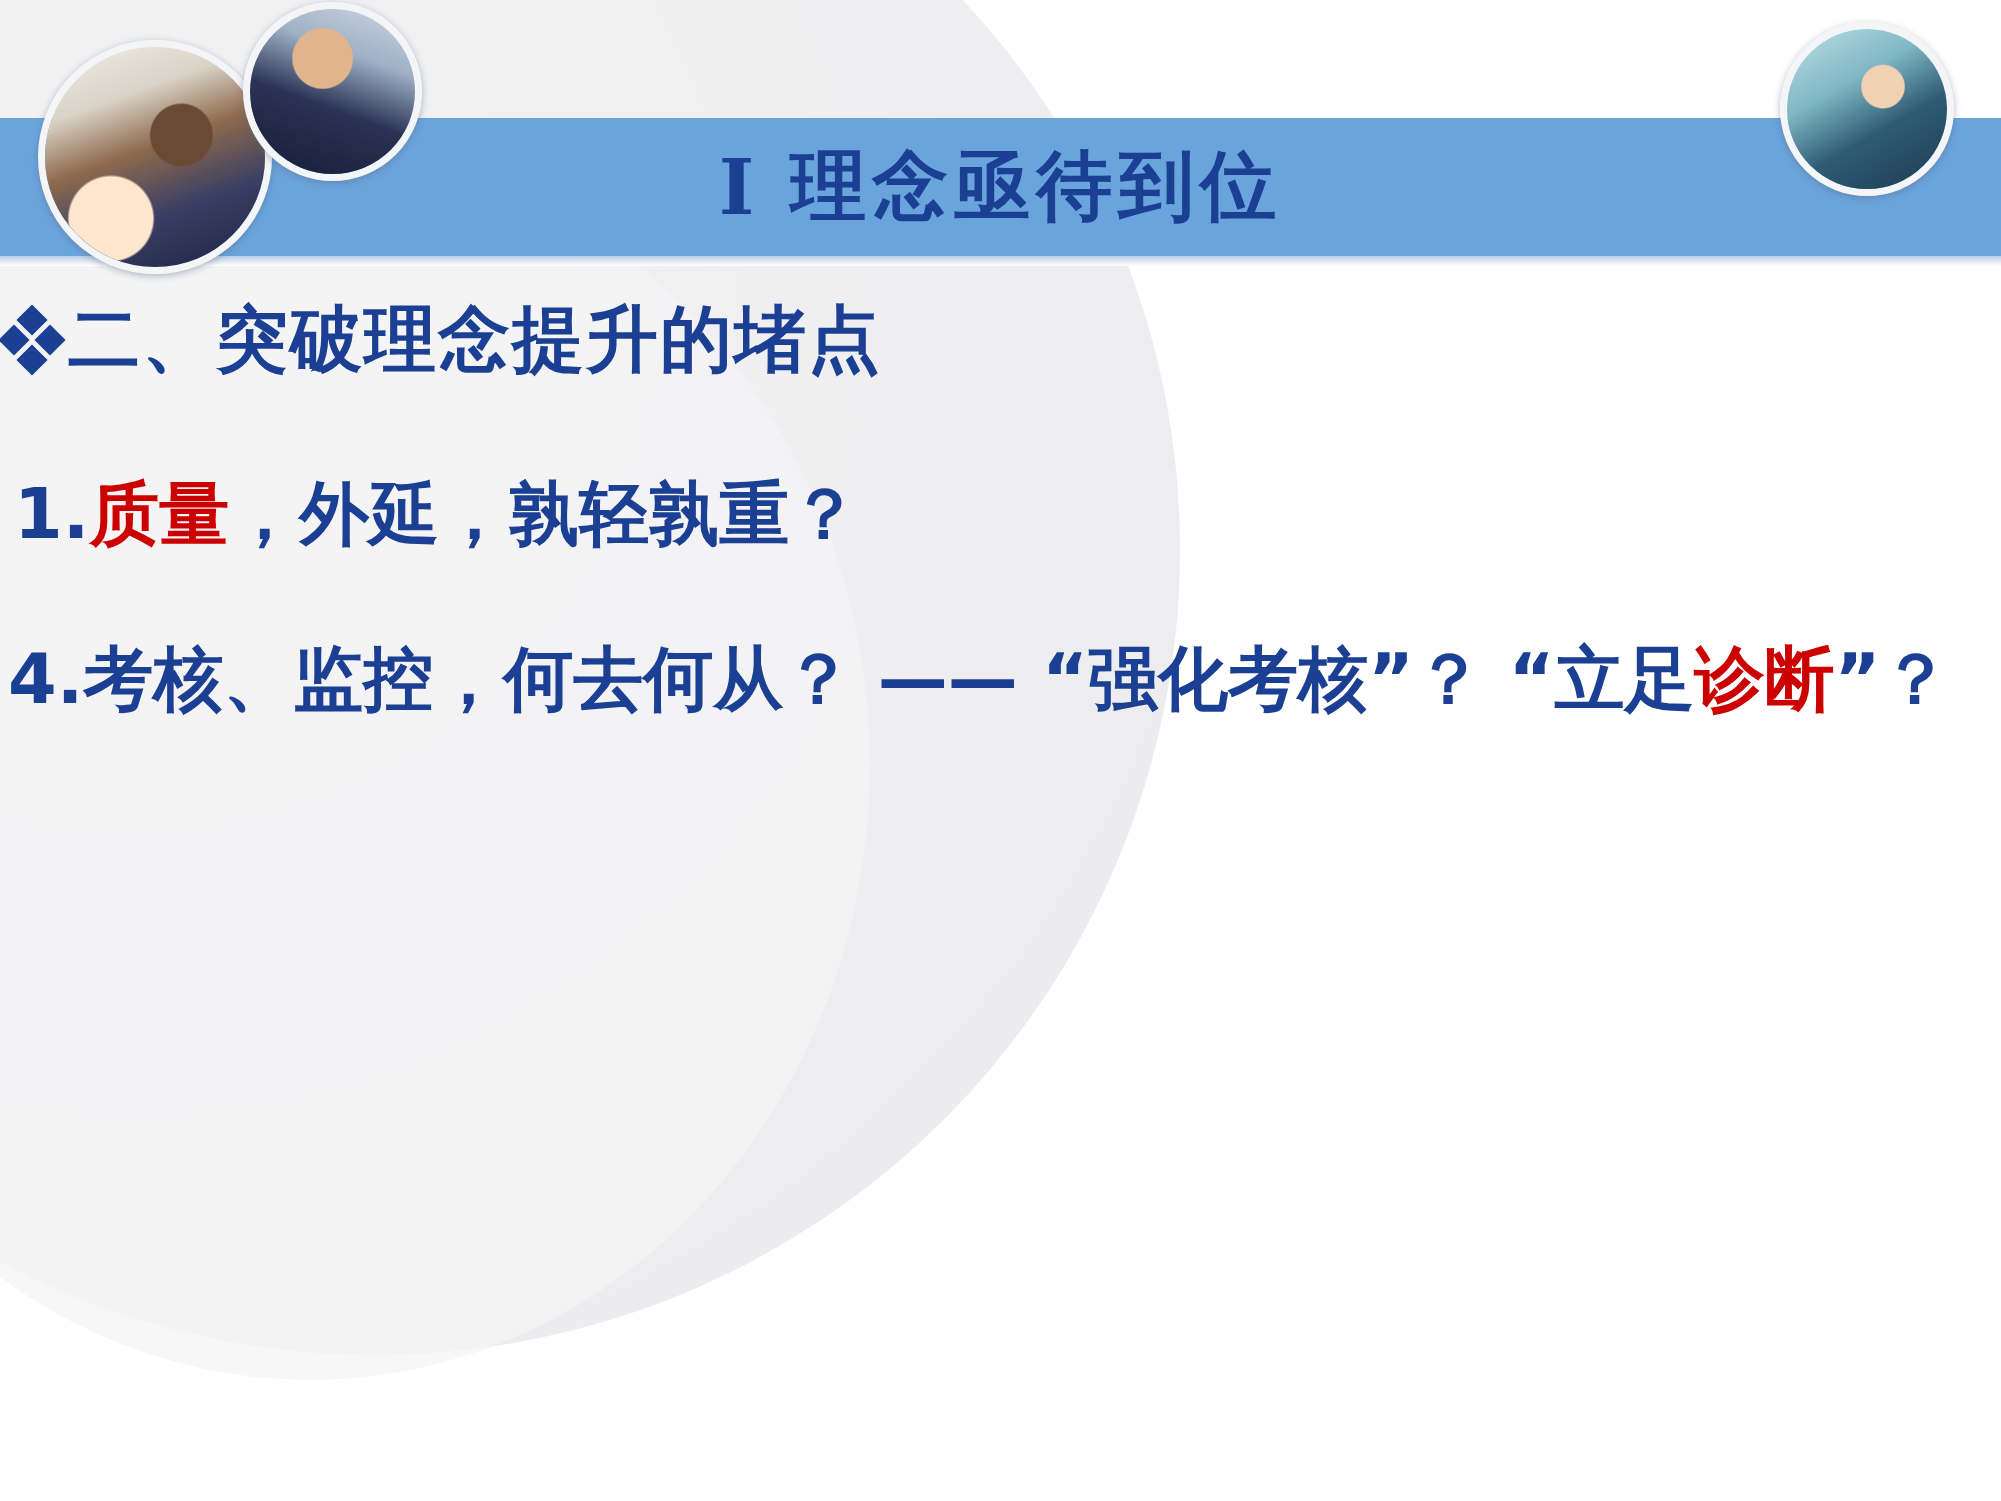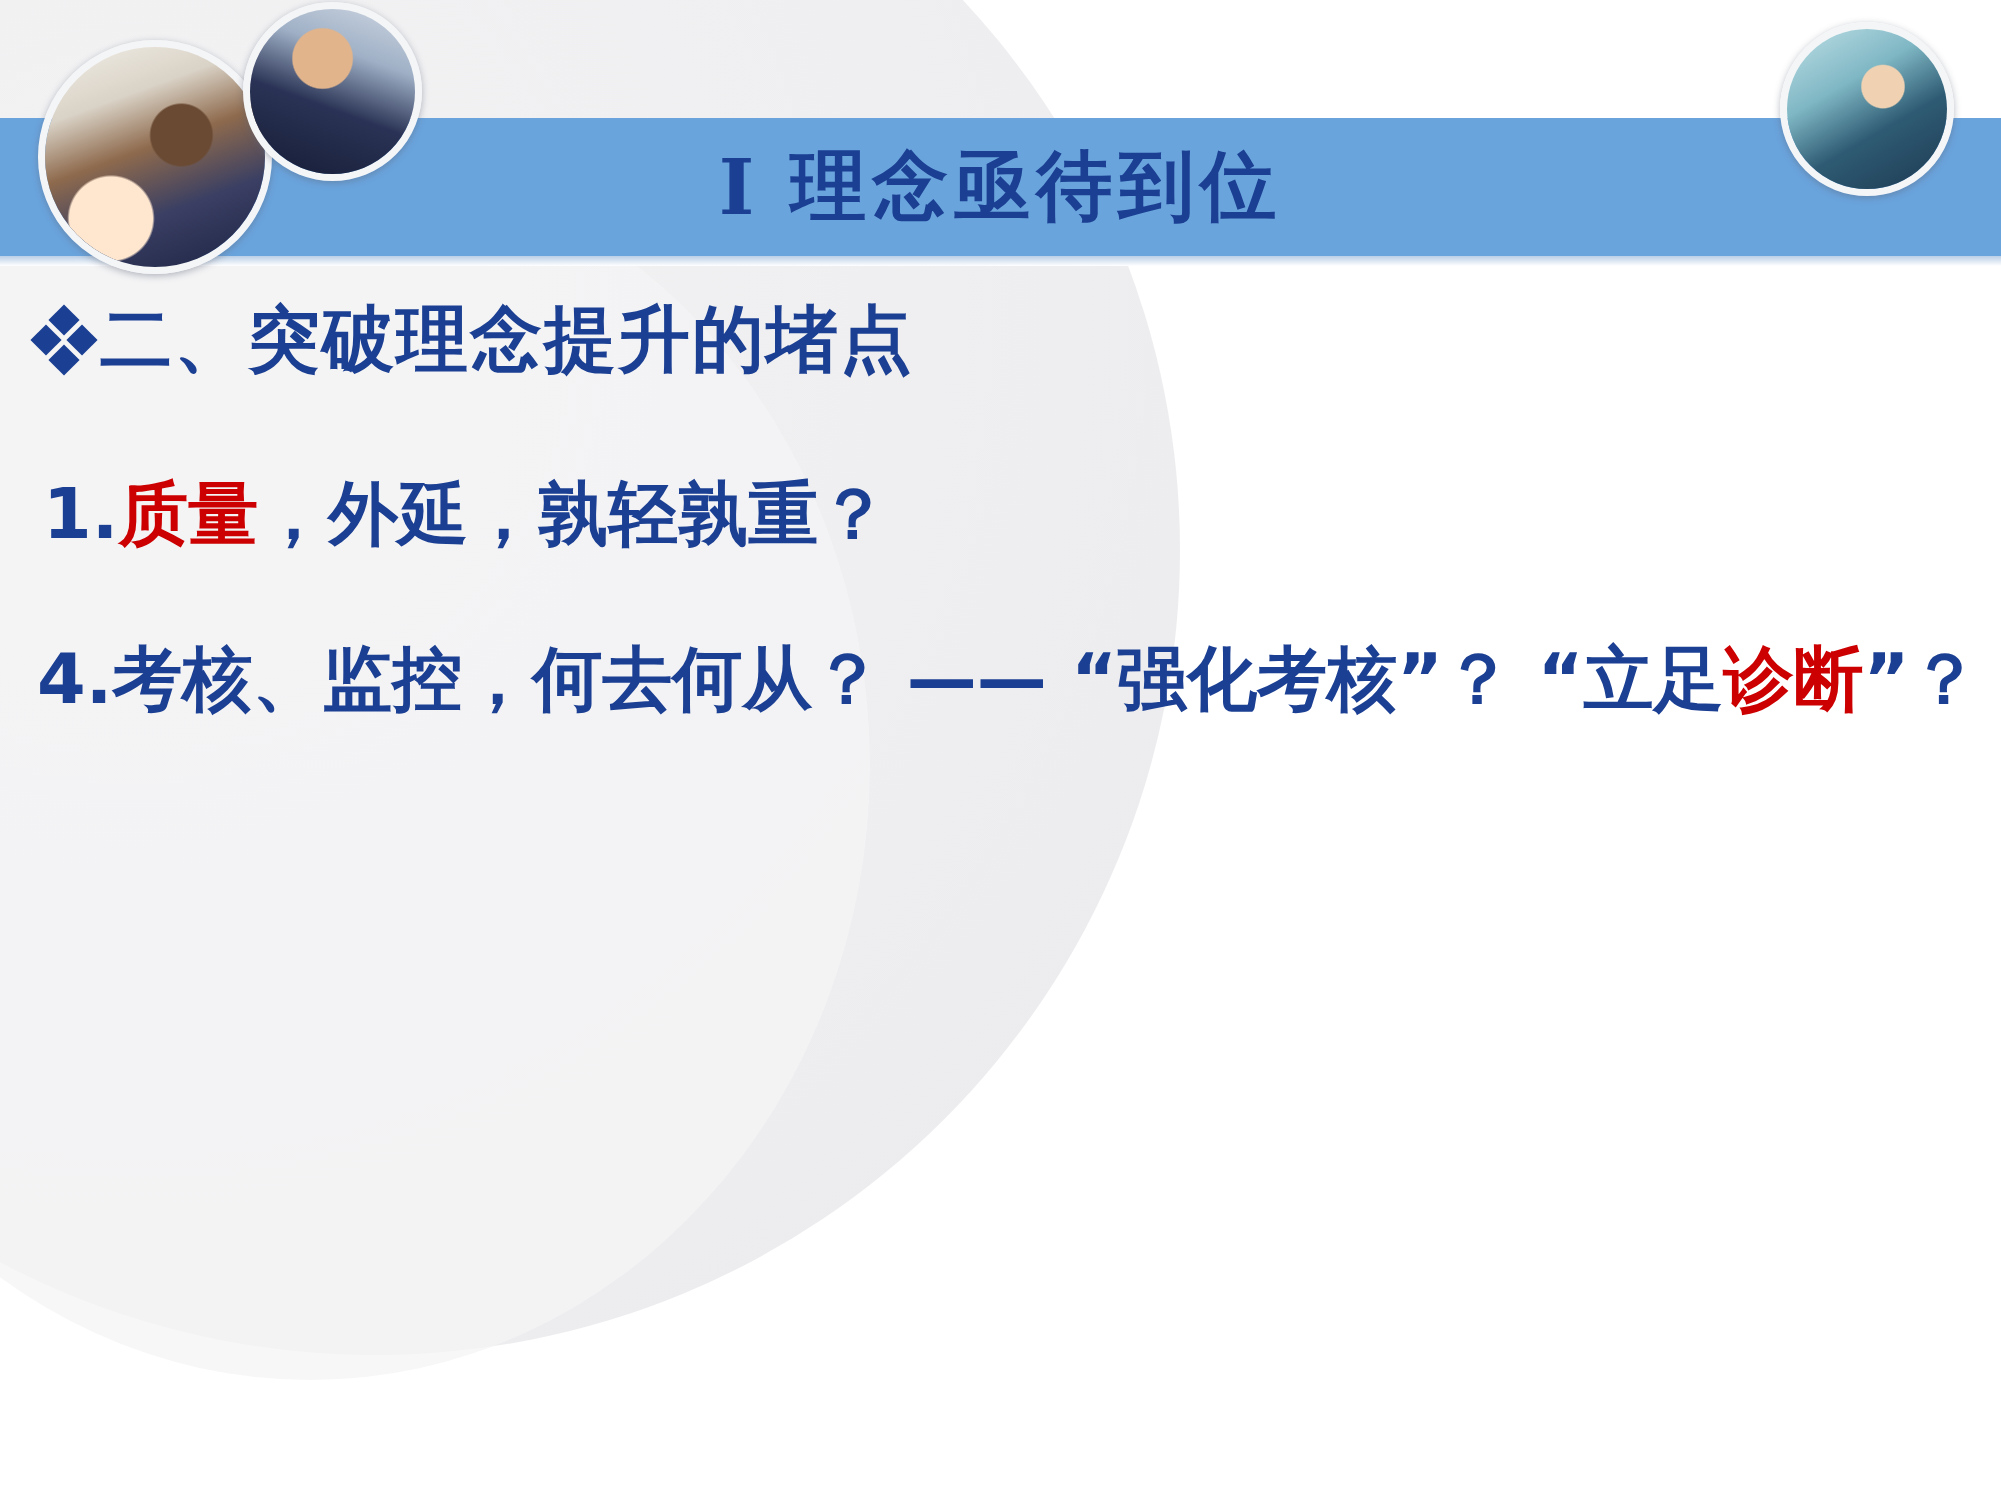--- a/index.html
+++ b/index.html
@@ -91,21 +91,21 @@
   }
 
   
   .content{
     position:absolute;
     left:0;top:300px;width:2001px;
     color:#1b3f92;
   }
   .heading{
     display:flex;align-items:center;
-    padding-left:36px;
+    padding-left:4px;
     font-size:72px;
     font-weight:bold;
     color:#1b3f92;
     letter-spacing:2px;
     line-height:1.1;
     margin-bottom:96px;
   }
   .diamond-bullet{
     display:inline-block;
     width:56px;height:56px;
@@ -127,21 +127,20 @@
   .item{
     font-size:70px;
     font-weight:bold;
     line-height:1.12;
     letter-spacing:0px;
     padding-left:14px;
     padding-right:18px;
     margin-bottom:86px;
     color:#1b3f92;
     white-space:pre-wrap;
-    margin-left:29px;
   }
   .item.last{margin-bottom:0;padding-left:8px;}
   .item .red{color:#cc0000;}
   .item .blue{color:#1b3f92;}
 </style>
 </head>
 <body>
 
 <div class="slide">
 

